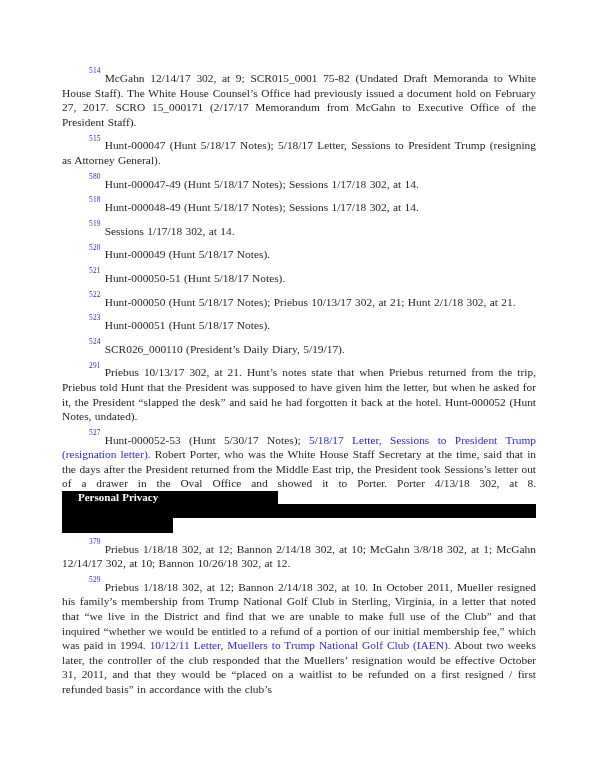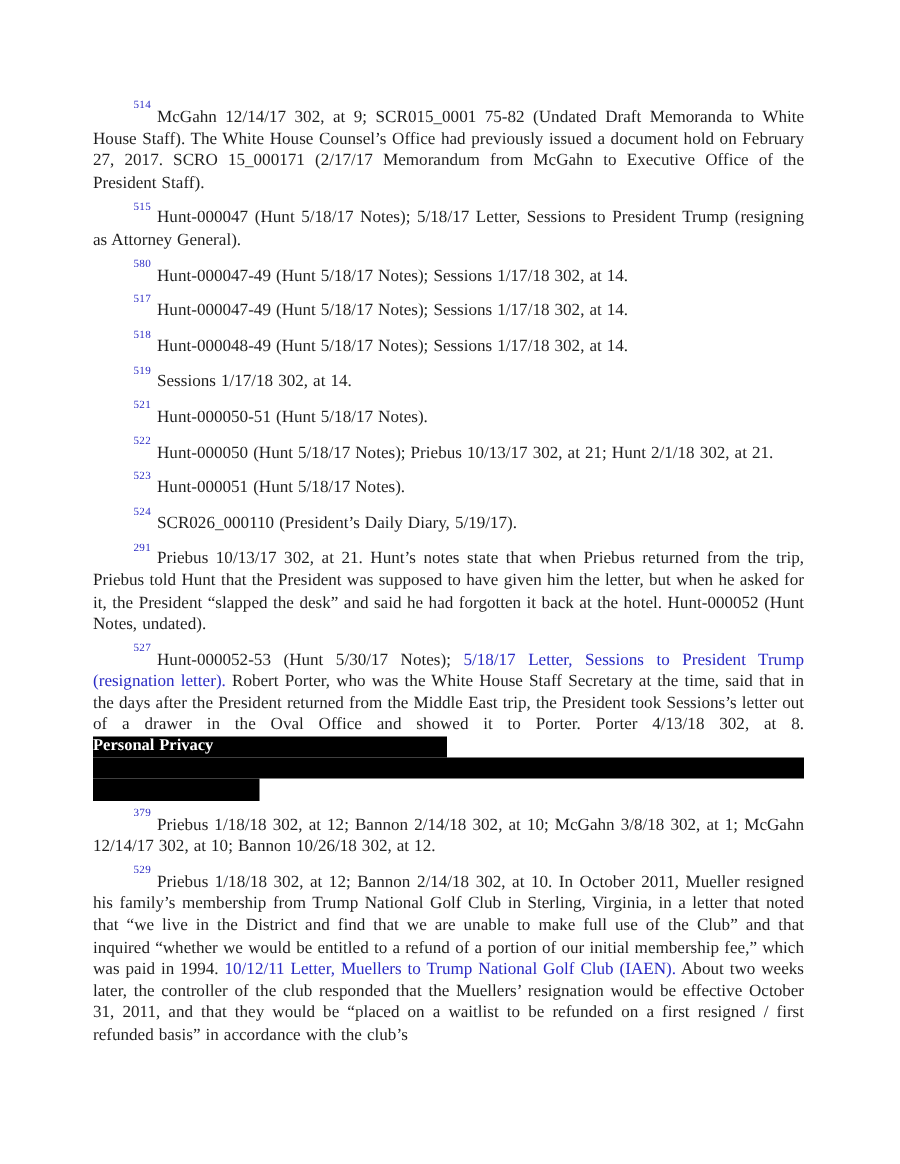--- a/index.html
+++ b/index.html
@@ -41,28 +41,28 @@
     margin-right: 4px;
     letter-spacing: 0.2px;
   }
   a.cite {
     color: var(--link, #2a2ac4);
     text-decoration: none;
   }
   .redact-inline {
     display: inline-block;
     box-sizing: border-box;
-    width: 236px;
+    width: 216px;
     height: 13.5px;
     background: var(--redaction, #000000);
     color: #ffffff;
     font-weight: 700;
     font-size: 11px;
     line-height: 13px;
-    padding-left: 0;
+    padding-left: 16px;
     vertical-align: -2.5px;
     overflow: hidden;
     white-space: nowrap;
     text-indent: 0;
   }
   .bar {
     background: var(--redaction, #000000);
     height: 14.5px;
   }
   .bar.full {
@@ -84,32 +84,32 @@
   </div>
 
   <div class="fn">
     <p><sup class="fnum">515</sup><span><span>Hunt-000047 (Hunt 5/18/17 Notes); 5/18/17 Letter, Sessions to President Trump (resigning as Attorney General).</span></span></p>
   </div>
 
   <div class="fn">
     <p><sup class="fnum">580</sup><span><span>Hunt-000047-49 (Hunt 5/18/17 Notes); Sessions 1/17/18 302, at 14.</span></span></p>
   </div>
 
-  <div class="fn">
-    <p><sup class="fnum">517</sup><span><span>Hunt-000047-49 (Hunt 5/18/17 Notes); Sessions 1/17/18 302, at 14.</span></span></p>
-  </div>
 
   <div class="fn">
     <p><sup class="fnum">518</sup><span><span>Hunt-000048-49 (Hunt 5/18/17 Notes); Sessions 1/17/18 302, at 14.</span></span></p>
   </div>
 
   <div class="fn">
     <p><sup class="fnum">519</sup><span><span>Sessions 1/17/18 302, at 14.</span></span></p>
   </div>
 
+  <div class="fn">
+    <p><sup class="fnum">520</sup><span><span>Hunt-000049 (Hunt 5/18/17 Notes).</span></span></p>
+  </div>
 
   <div class="fn">
     <p><sup class="fnum">521</sup><span><span>Hunt-000050-51 (Hunt 5/18/17 Notes).</span></span></p>
   </div>
 
   <div class="fn">
     <p><sup class="fnum">522</sup><span><span>Hunt-000050 (Hunt 5/18/17 Notes); Priebus 10/13/17 302, at 21; Hunt 2/1/18 302, at 21.</span></span></p>
   </div>
 
   <div class="fn">

